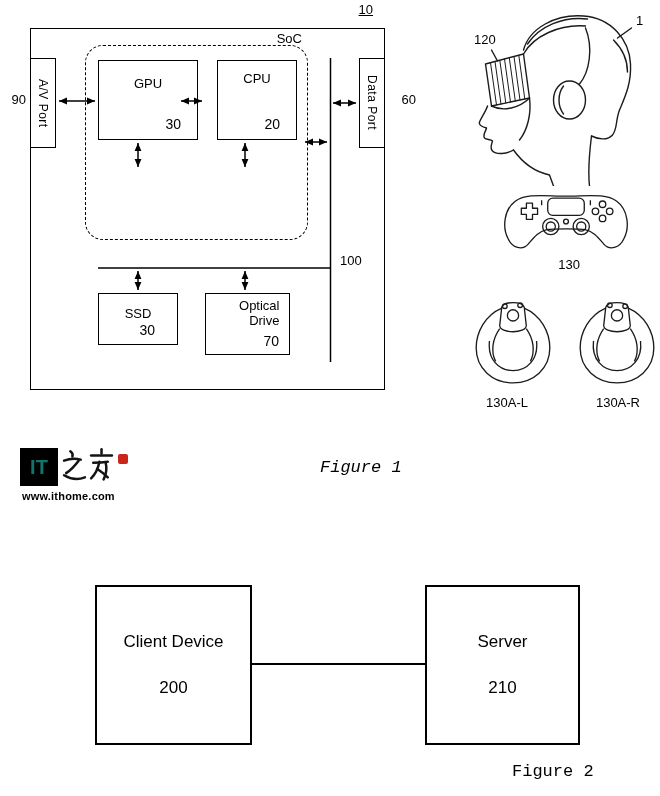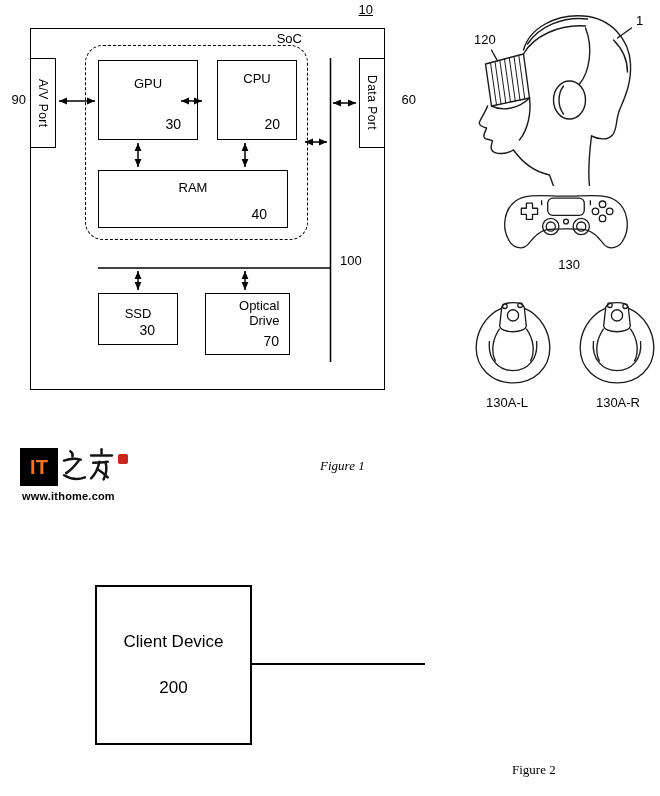--- a/index.html
+++ b/index.html
@@ -8,25 +8,25 @@
           font-family:"Liberation Sans",sans-serif;color:#000;}
   .abs{position:absolute;}
   .box{position:absolute;border:1.4px solid #000;background:transparent;}
   .lbl{position:absolute;font-size:13px;line-height:1.15;white-space:nowrap;}
   .ctr{text-align:right;}
   .cell{display:flex;flex-direction:column;align-items:center;justify-content:space-between;}
   .ref-br{align-self:flex-end;font-size:14px;}
   .vbox{display:flex;align-items:center;justify-content:center;}
   .vtext{writing-mode:vertical-rl;font-size:12px;letter-spacing:.5px;}
   .underlined{text-decoration:underline;}
-  .serif-caption{font-family:Liberation Serif, serif;font-size:13px;}
+  .serif-caption{font-family:Liberation Mono, monospace;font-size:17px;}
   .italic{font-style:italic;}
   .fig2box{position:absolute;border:2px solid #000;display:flex;flex-direction:column;
            align-items:center;justify-content:center;gap:26px;font-size:17px;}
-  .itbox{position:absolute;width:38px;height:38px;background:#000;color:#f97316;display:flex;
+  .itbox{position:absolute;width:38px;height:38px;background:#000;color:#0f766e;display:flex;
          align-items:center;justify-content:center;font-weight:bold;font-size:20px;}
   .seal{position:absolute;width:10px;height:10px;background:#c9271e;border-radius:2px;}
   .url{position:absolute;font-size:11px;font-weight:bold;letter-spacing:.2px;}
 </style>
 </head>
 <body>
 
 <div class="canvas">
 
   <svg class="abs" style="left:0;top:0" width="660" height="440" viewBox="0 0 660 440">
@@ -70,24 +70,20 @@
   <div class="box cell" style="left:98px;top:60px;width:100px;height:80px;padding:16px 8px 7px;">
     <span class="lbl" style="position:static">GPU</span>
     <span class="ref-br" style="padding-right:8px">30</span>
   </div>
 
   <div class="box cell" style="left:205px;top:60px;width:80px;height:80px;padding:11px 8px 7px;margin-left:12px;">
     <span class="lbl" style="position:static">CPU</span>
     <span class="ref-br" style="padding-right:8px">20</span>
   </div>
 
-  <div class="box cell" style="left:98px;top:170px;width:190px;height:58px;padding:10px 14px 5px;">
-    <span class="lbl" style="position:static">RAM</span>
-    <span class="ref-br" style="padding-right:6px">40</span>
-  </div>
 
   <div class="box cell" style="left:98px;top:293px;width:80px;height:52px;padding:13px 8px 28px;">
     <span class="lbl" style="position:static">SSD</span>
     <span class="ref-br" style="padding-right:14px">30</span>
   </div>
 
   <div class="box cell" style="left:205px;top:293px;width:85px;height:62px;padding:5px 4px 5px;">
     <span class="lbl ctr" style="position:static;white-space:normal;width:64px;">Optical Drive</span>
     <span class="ref-br" style="padding-right:6px">70</span>
   </div>
@@ -183,16 +179,20 @@
 
   <div class="serif-caption italic abs" style="left:320px;top:458px;">Figure 1</div>
 
   <div class="abs" style="left:252px;top:663px;width:173px;height:2px;background:#000;"></div>
 
   <div class="fig2box" style="left:95px;top:585px;width:157px;height:160px;gap:26px;">
     <span>Client Device</span>
     <span>200</span>
   </div>
 
+  <div class="fig2box" style="left:425px;top:585px;width:155px;height:160px;">
+    <span>Server</span>
+    <span>210</span>
+  </div>
 
   <div class="serif-caption abs" style="left:512px;top:762px;text-align:center;">Figure 2</div>
 
 </div>
 
 </body></html>

